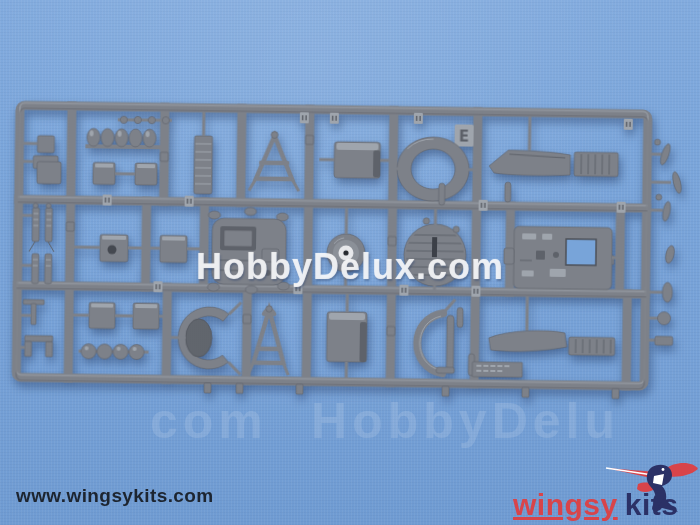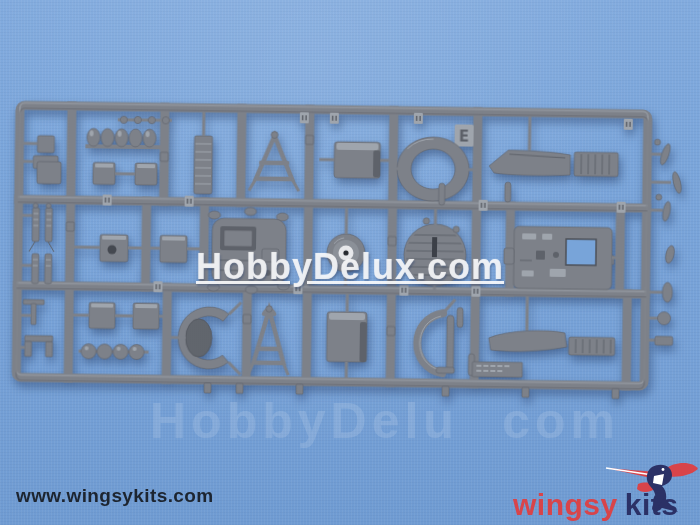--- a/index.html
+++ b/index.html
@@ -43,37 +43,36 @@
   .lln{stroke:var(--sprue-gray-light);stroke-width:1;fill:none}
   .thick{stroke:var(--sprue-gray);stroke-width:4.5;fill:none;stroke-linecap:round}
   .hole{fill:#454951}
   .etxt{fill:#5c6068;font:bold 15px "DejaVu Sans",sans-serif}
   .wm-center{
     position:absolute;left:50%;top:246px;transform:translateX(-50%);
     font:bold 36px "Liberation Sans",sans-serif;letter-spacing:1px;
     color:var(--watermark-white);white-space:nowrap;
     text-shadow:0 0 1px rgba(255,255,255,.7), 1px 2px 2px rgba(48,68,108,.45);
     z-index:5;
-    text-decoration:underline;
   }
   .wm-faint{
     position:absolute;top:392px;left:150px;width:470px;display:flex;justify-content:space-between;
     font:bold 50px "Liberation Sans",sans-serif;letter-spacing:5px;
     color:rgba(255,255,255,0.13);white-space:nowrap;z-index:4;
   }
   .site-url{
     position:absolute;left:16px;top:485px;
     font:bold 19px "Liberation Sans",sans-serif;letter-spacing:.4px;
     color:var(--url-text);z-index:6;
   }
   .brand{
     position:absolute;left:513px;top:488px;z-index:6;
     font:bold 30px "Liberation Sans",sans-serif;letter-spacing:.5px;white-space:nowrap;
   }
-  .brand .w1{color:var(--brand-red);}
+  .brand .w1{color:var(--brand-red);text-decoration:underline;}
   .brand .w2{color:var(--brand-navy);margin-left:7px;}
   .bird{position:absolute;left:604px;top:455px;width:95px;height:60px;z-index:7;}
 </style>
 </head>
 <body>
 
 <div class="scene">
 
   <svg class="sprue-svg" viewBox="0 0 690 300">
     <defs>
@@ -476,22 +475,22 @@
         <line class="con2" x1="640" y1="236" x2="650" y2="236"></line>
       <ellipse class="pm" cx="660" cy="188" rx="5" ry="10"></ellipse>
       <circle class="pm" cx="657" cy="214" r="6.5"></circle>
       <rect class="pm" x="648" y="232" width="18" height="9" rx="2"></rect>
       <ellipse class="pm" cx="662" cy="150" rx="4" ry="9" transform="rotate(12 662 150)"></ellipse>
     </g>
   </svg>
 
   <div class="wm-center">HobbyDelux.com</div>
   <div class="wm-faint">
+    <span>com</span>
     <span>HobbyDelu</span>
-    <span>com</span>
   </div>
 
   <div class="site-url">www.wingsykits.com</div>
 
   <div class="brand">
     <span class="w1">wingsy</span><span class="w2">kits</span>
   </div>
 
   <svg class="bird" viewBox="0 0 95 60">
 

